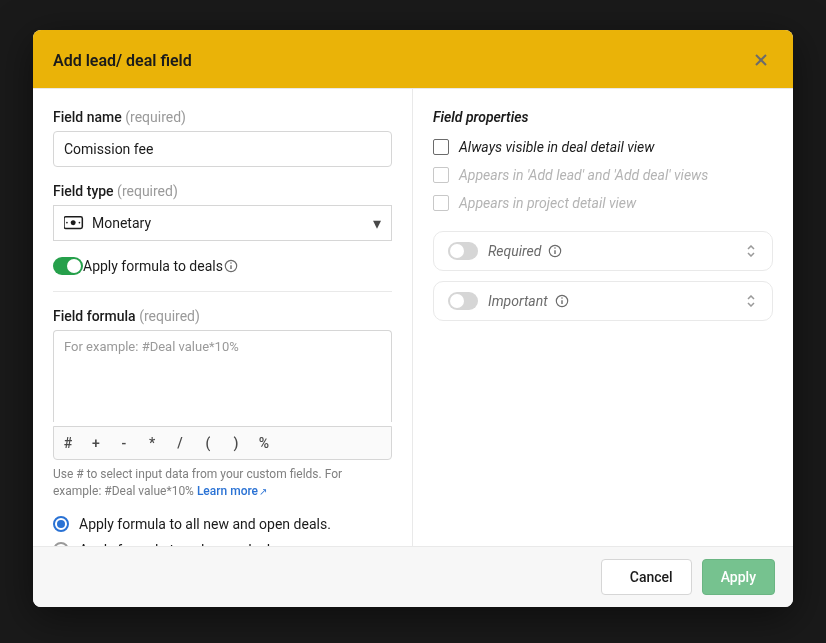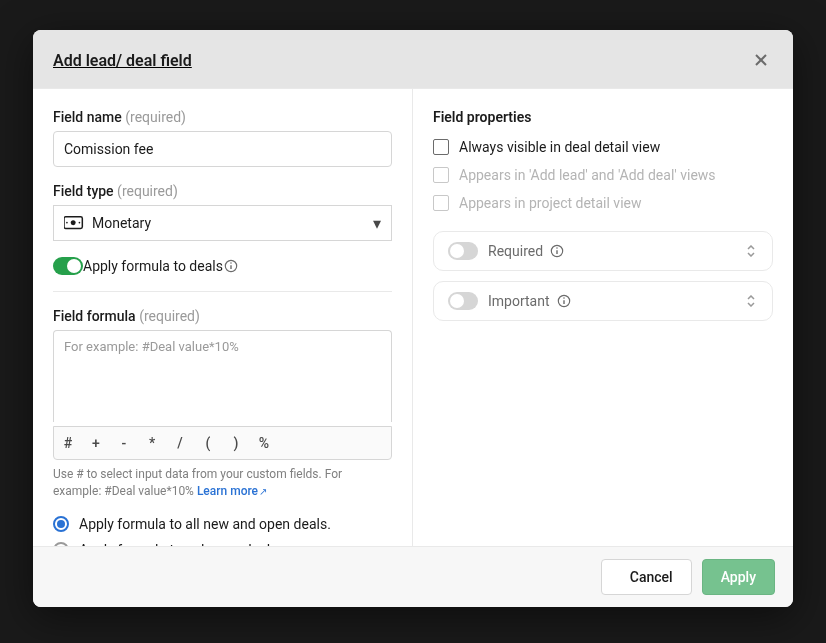--- a/index.html
+++ b/index.html
@@ -37,22 +37,21 @@
       flex-direction: column;
       overflow: hidden;
       box-shadow: 0 10px 40px rgba(0,0,0,0.5);
     }
     .modal-header {
       padding: 18px 20px 16px 20px;
       border-bottom: 1px solid #e9e9e9;
       display: flex;
       align-items: center;
       justify-content: space-between;
-      background: #e5e5e5;
-      text-decoration: underline;
+      background: #eab308;
     }
     .modal-title {
       font-size: 16px;
       font-weight: 600;
       color: #1b1b1b;
     }
     .close-btn {
       width: 24px;
       height: 24px;
       display: flex;
@@ -70,20 +69,21 @@
     .col-left {
       width: 50%;
       padding: 20px 20px 12px 20px;
       border-right: 1px solid #e9e9e9;
       overflow: auto;
     }
     .col-right {
       width: 50%;
       padding: 20px 20px 12px 20px;
       overflow: auto;
+      font-style: italic;
     }
     .field-group { margin-bottom: 16px; }
     .field-label {
       font-size: 14px;
       color: #1b1b1b;
       font-weight: 500;
       margin-bottom: 6px;
       display: block;
     }
     .required-tag {

